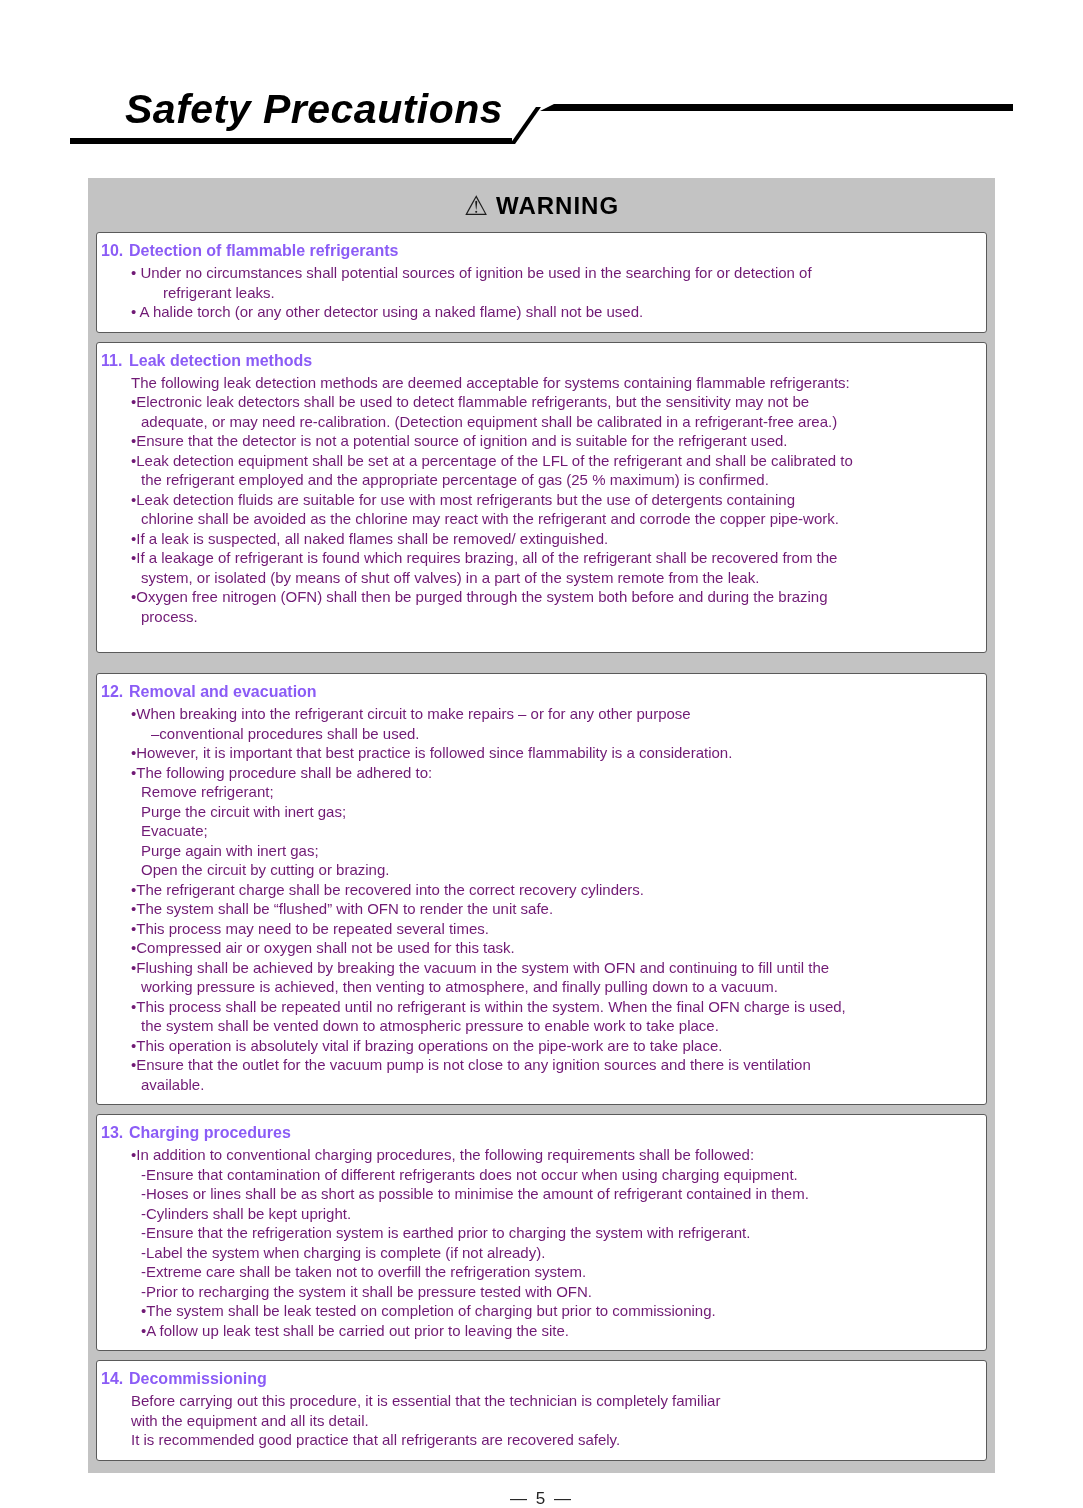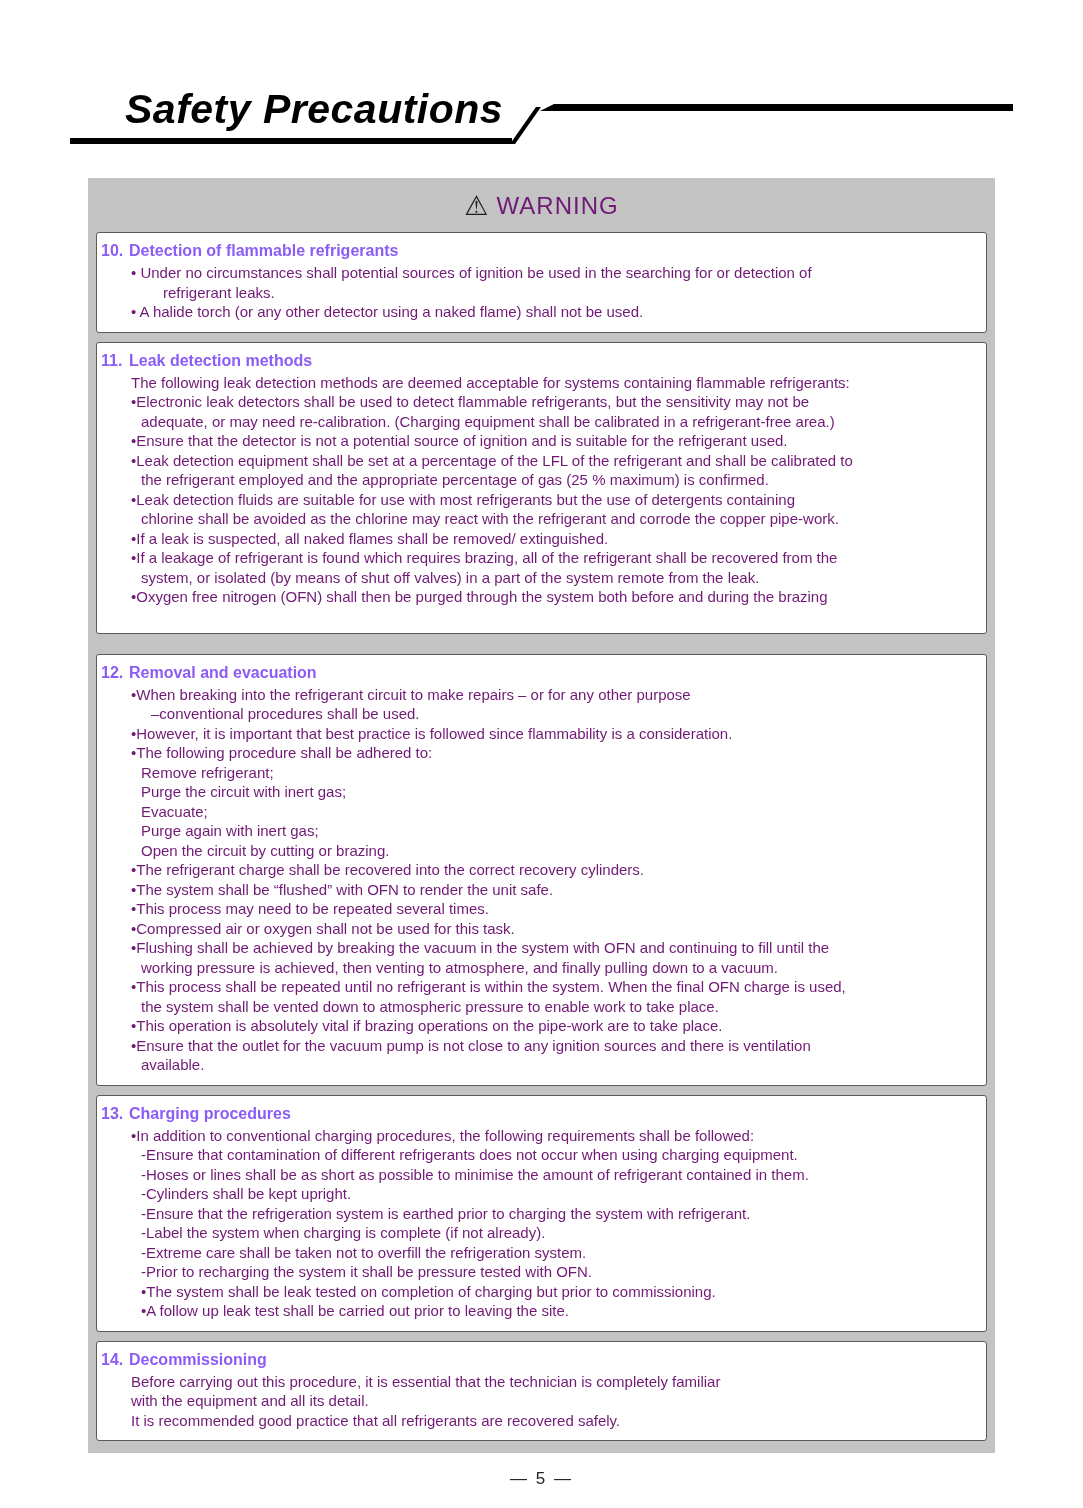--- a/index.html
+++ b/index.html
@@ -66,23 +66,23 @@
     padding: 4px 0 12px 0;
   }
   .warning-icon {
     font-size: 27px;
     line-height: 1;
     color: #1c1c1c;
     font-weight: bold;
   }
   .warning-label {
     font-size: 24px;
-    font-weight: normal;
+    font-weight: bold;
     letter-spacing: 1px;
-    color: #701a75;
+    color: #000000;
     text-align: right;
   }
 
   
   .sec {
     background: #ffffff;
     border: 1px solid #5a5a5a;
     border-radius: 3px;
     padding: 7px 8px 10px 4px;
     margin-bottom: 9px;
@@ -138,30 +138,31 @@
       <section class="sec">
         <div class="sec-head"><span class="sec-num">10.</span><span class="sec-title">Detection of flammable refrigerants</span></div>
         <div class="line i0">• Under no circumstances shall potential sources of ignition be used in the searching for or detection of</div>
         <div class="line i3">refrigerant leaks.</div>
         <div class="line i0">• A halide torch (or any other detector using a naked flame) shall not be used.</div>
       </section>
       <section class="sec">
         <div class="sec-head"><span class="sec-num">11.</span><span class="sec-title">Leak detection methods</span></div>
         <div class="line i0">The following leak detection methods are deemed acceptable for systems containing flammable refrigerants:</div>
         <div class="line i0">•Electronic leak detectors shall be used to detect flammable refrigerants, but the sensitivity may not be</div>
-        <div class="line i1">adequate, or may need re-calibration. (Charging equipment shall be calibrated in a refrigerant-free area.)</div>
+        <div class="line i1">adequate, or may need re-calibration. (Detection equipment shall be calibrated in a refrigerant-free area.)</div>
         <div class="line i0">•Ensure that the detector is not a potential source of ignition and is suitable for the refrigerant used.</div>
         <div class="line i0">•Leak detection equipment shall be set at a percentage of the LFL of the refrigerant and shall be calibrated to</div>
         <div class="line i1">the refrigerant employed and the appropriate percentage of gas (25 % maximum) is confirmed.</div>
         <div class="line i0">•Leak detection fluids are suitable for use with most refrigerants but the use of detergents containing</div>
         <div class="line i1">chlorine shall be avoided as the chlorine may react with the refrigerant and corrode the copper pipe-work.</div>
         <div class="line i0">•If a leak is suspected, all naked flames shall be removed/ extinguished.</div>
         <div class="line i0">•If a leakage of refrigerant is found which requires brazing, all of the refrigerant shall be recovered from the</div>
         <div class="line i1">system, or isolated (by means of shut off valves) in a part of the system remote from the leak.</div>
         <div class="line i0">•Oxygen free nitrogen (OFN) shall then be purged through the system both before and during the brazing</div>
+        <div class="line i1">process.</div>
       </section>
       <section class="sec">
         <div class="sec-head"><span class="sec-num">12.</span><span class="sec-title">Removal and evacuation</span></div>
         <div class="line i0">•When breaking into the refrigerant circuit to make repairs – or for any other purpose</div>
         <div class="line i2">–conventional procedures shall be used.</div>
         <div class="line i0">•However, it is important that best practice is followed since flammability is a consideration.</div>
         <div class="line i0">•The following procedure shall be adhered to:</div>
         <div class="line i1">Remove refrigerant;</div>
         <div class="line i1">Purge the circuit with inert gas;</div>
         <div class="line i1">Evacuate;</div>

